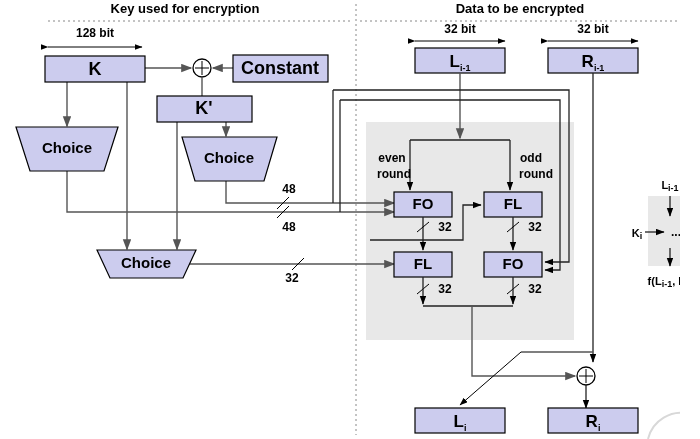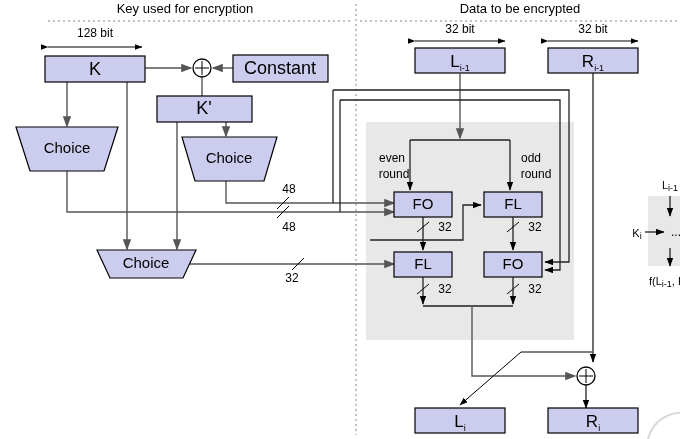--- a/index.html
+++ b/index.html
@@ -1,17 +1,17 @@
 <!DOCTYPE html>
 <html><head>
 <meta charset="utf-8">
 <style>
   html,body{margin:0;padding:0;background:#ffffff;}
   body{font-family:"Liberation Sans",sans-serif;}
-  #stage{position:relative;width:680px;height:439px;background:#fff;overflow:hidden;}
+  #stage{position:relative;width:680px;height:439px;background:#fff;overflow:hidden;font-weight:bold;}
   svg{display:block;}
   .lbl{font-family:"Liberation Sans",sans-serif;fill:#000;}
   .boxtext{font-size:15px;text-anchor:middle;dominant-baseline:middle;}
   .boxtext-lg{font-size:18px;text-anchor:middle;dominant-baseline:middle;}
   .small{font-size:12px;text-anchor:middle;dominant-baseline:middle;}
   .tiny{font-size:11px;text-anchor:middle;dominant-baseline:middle;}
   .sect{font-size:13px;text-anchor:middle;dominant-baseline:middle;}
   .sub{font-size:9px;}
   .wire{stroke:#555;stroke-width:1.4;fill:none;}
   .wire-dk{stroke:#222;stroke-width:1.3;fill:none;}

